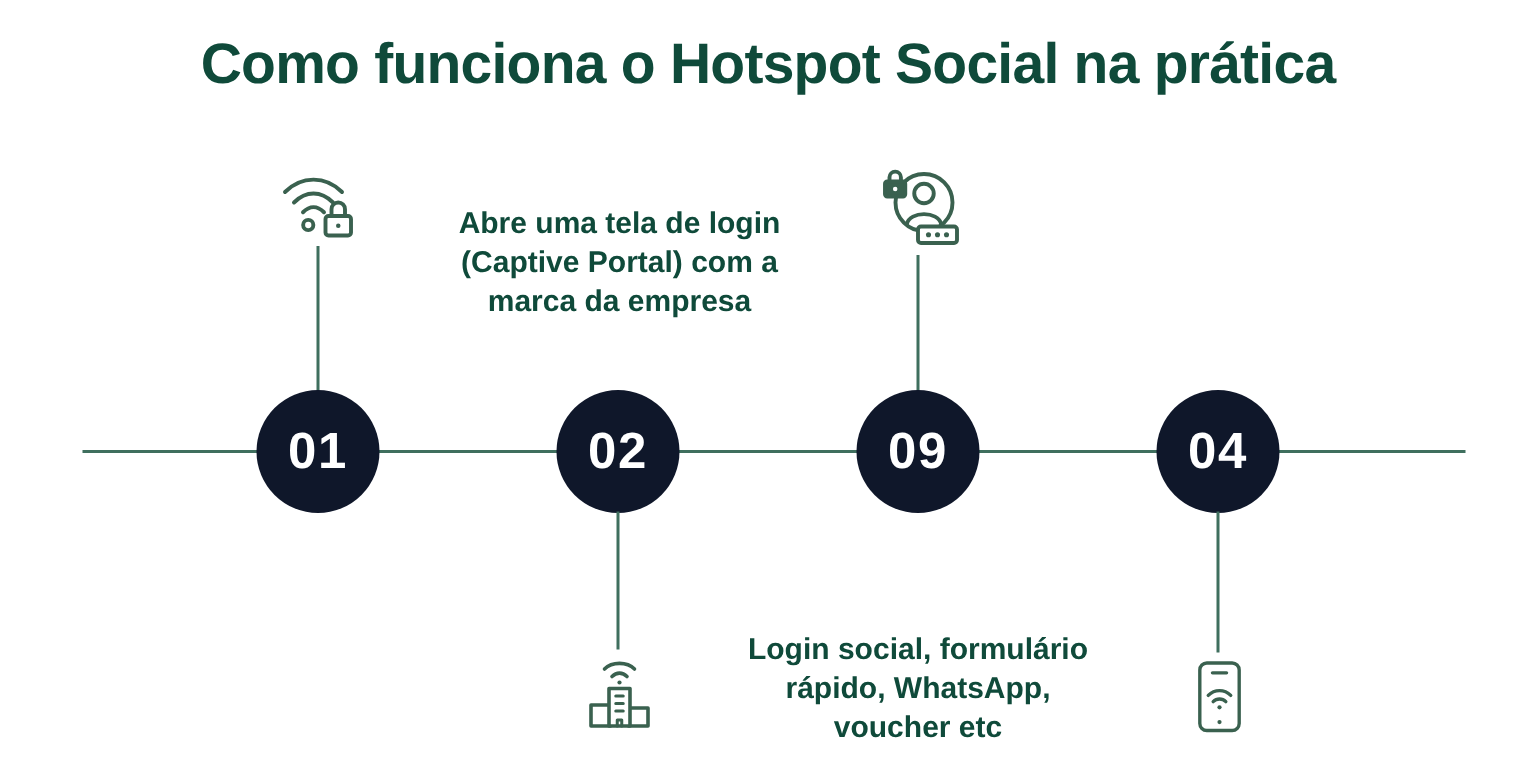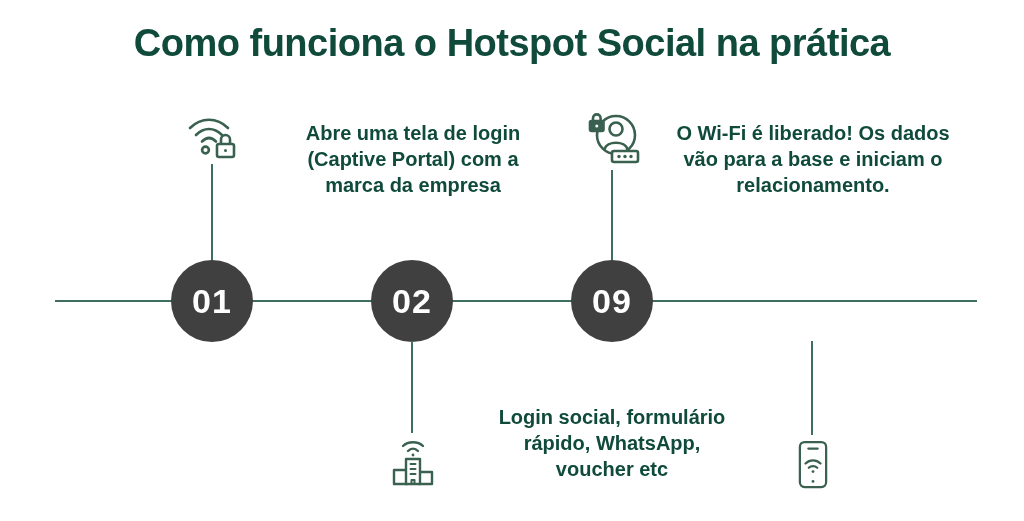--- a/index.html
+++ b/index.html
@@ -28,36 +28,37 @@
   }
   .vline{
     position:absolute;
     width:2px;
     background:#3f6f5e;
   }
   .circle{
     position:absolute;
     width:82px;height:82px;
     border-radius:50%;
-    background:#404040;
+    background:#0f172a;
     display:flex;align-items:center;justify-content:center;
   }
   .circle span{
     color:#ffffff;
     font-size:34px;
     font-weight:700;
     letter-spacing:1px;
   }
   .label{
     position:absolute;
     text-align:center;
     font-size:20px;
     line-height:26px;
     font-weight:700;
     color:#0f4a3a;
+    margin-top:16px;
   }
   .icon-wrap{position:absolute;line-height:0;}
   .icon-wrap svg{display:block;}
 </style>
 </head>
 <body>
 
 <div class="canvas">
 
   <h1 class="title">Como funciona o Hotspot Social na prática</h1>
@@ -111,21 +112,23 @@
       <circle cx="43" cy="46.5" r="1.7" fill="#3a614f" stroke="none"></circle>
       <circle cx="49" cy="46.5" r="1.7" fill="#3a614f" stroke="none"></circle>
     </svg>
   </div>
   <div class="vline" style="left:611px;top:170px;height:92px"></div>
   <div class="circle" style="left:571px;top:260px">
     <span>09</span>
   </div>
   <div class="label" style="left:487px;top:404px;width:250px">Login social, formulário rápido, WhatsApp, voucher etc</div>
 
-  <div class="label" style="left:665px;top:120px;width:296px">O Wi-Fi é liberado! Os dados vão para a base e iniciam o relacionamento.</div>
+  <div class="circle" style="left:771px;top:260px">
+    <span>04</span>
+  </div>
   <div class="vline" style="left:811px;top:341px;height:94px"></div>
   <div class="icon-wrap" style="left:798px;top:440px">
     <svg width="30" height="49" viewBox="0 0 32 52" fill="none" stroke="#3a614f" stroke-width="2.4" stroke-linecap="round" stroke-linejoin="round">
       <rect x="2" y="2" width="28" height="48" rx="5"></rect>
       <path d="M11 9 H21"></path>
       <path d="M8 25 C 12.5 20.5, 19.5 20.5, 24 25"></path>
       <path d="M11.5 29.5 C 14 27, 18 27, 20.5 29.5"></path>
       <circle cx="16" cy="33.5" r="1.5" fill="#3a614f" stroke="none"></circle>
       <circle cx="16" cy="44" r="1.5" fill="#3a614f" stroke="none"></circle>
     </svg>

